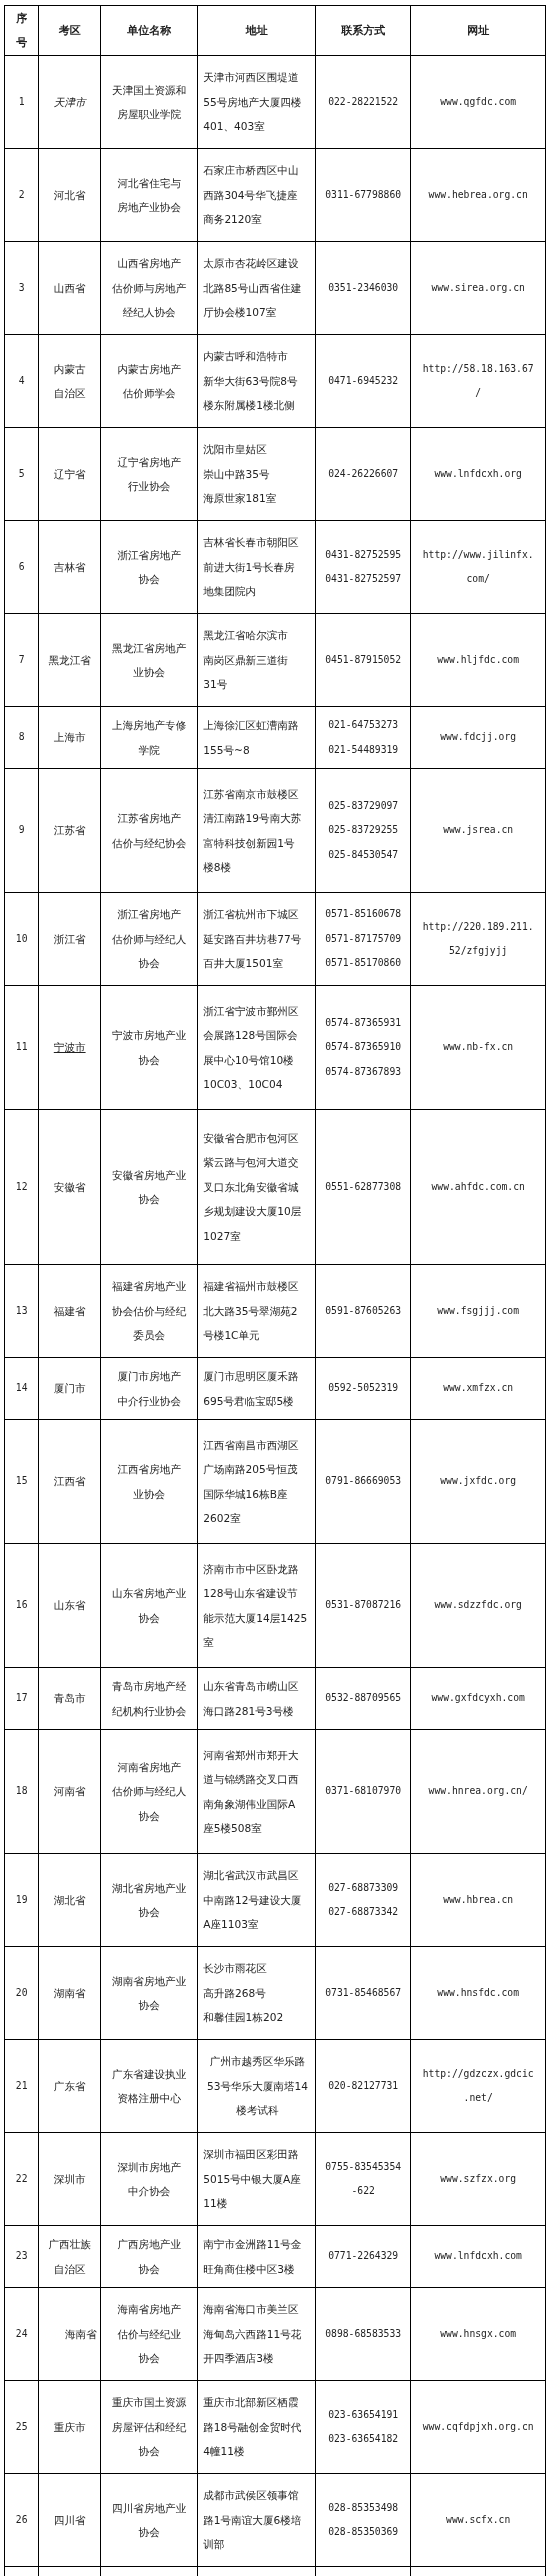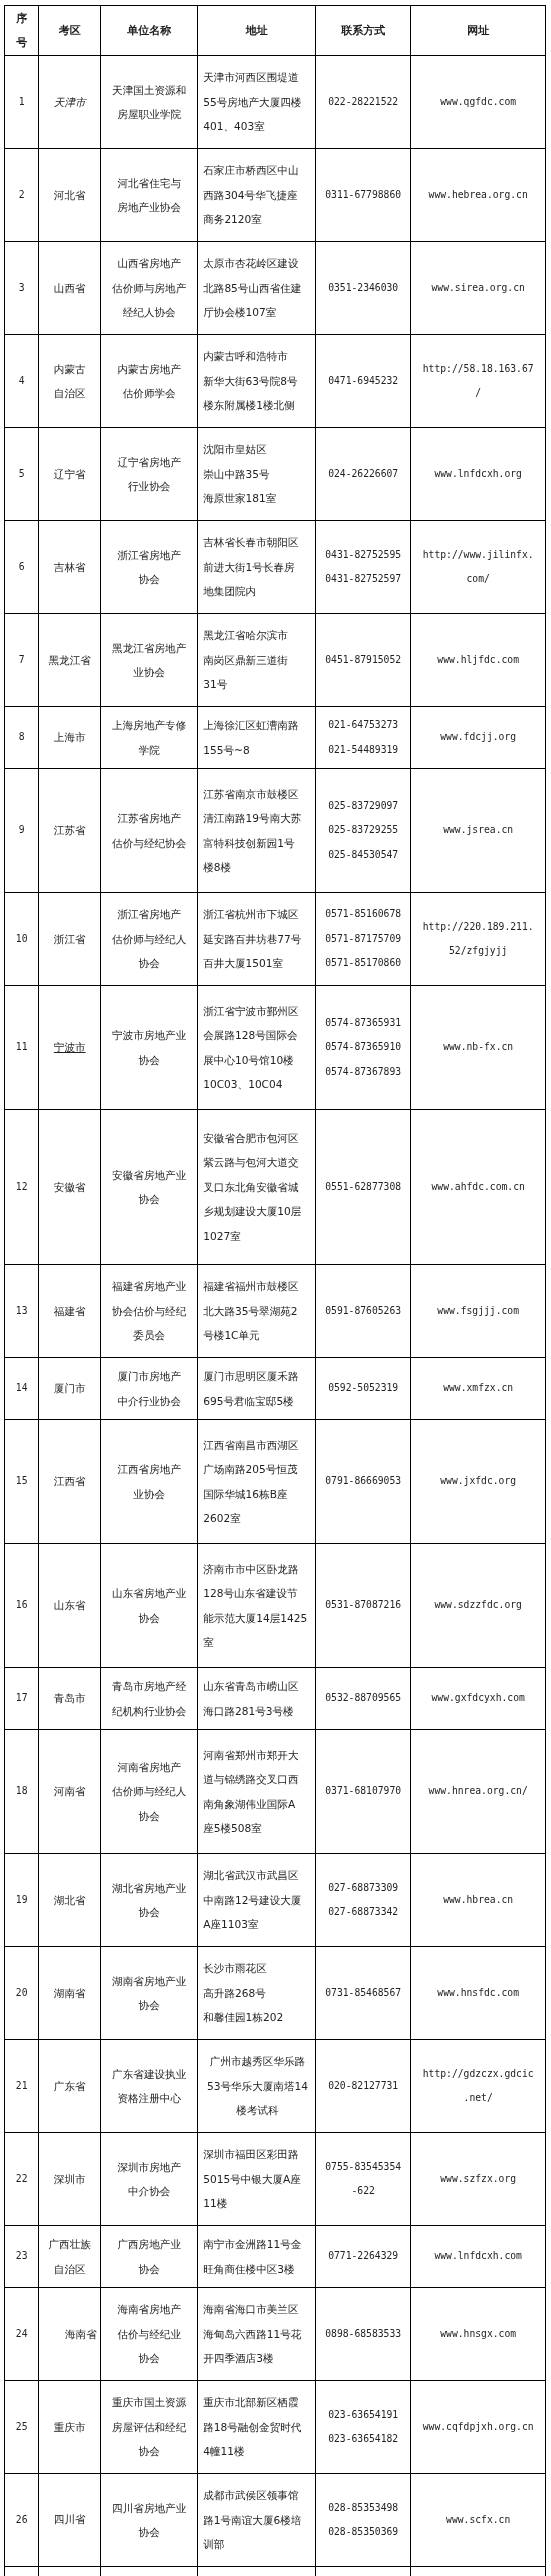--- a/index.html
+++ b/index.html
@@ -349,21 +349,21 @@
 协会</td>
         <td class="addr" style="white-space: pre-line;">重庆市北部新区栖霞
 路18号融创金贸时代
 4幢11楼</td>
         <td class="mono" style="white-space: pre-line;">023-63654191
 023-63654182</td>
         <td class="mono" style="white-space: pre-line;">www.cqfdpjxh.org.cn</td>
       </tr>
       <tr style="height: 93px;">
         <td class="mono" style="white-space: pre-line;">26</td>
-        <td style="white-space: pre-line; font-family: Liberation Serif, serif;">四川省</td>
+        <td style="white-space: pre-line;">四川省</td>
         <td style="white-space: pre-line;">四川省房地产业
 协会</td>
         <td class="addr" style="white-space: pre-line;">成都市武侯区领事馆
 路1号南谊大厦6楼培
 训部</td>
         <td class="mono" style="white-space: pre-line;">028-85353498
 028-85350369</td>
         <td class="mono" style="white-space: pre-line;">www.scfx.cn</td>
       </tr>
       <tr style="height: 93px;">

